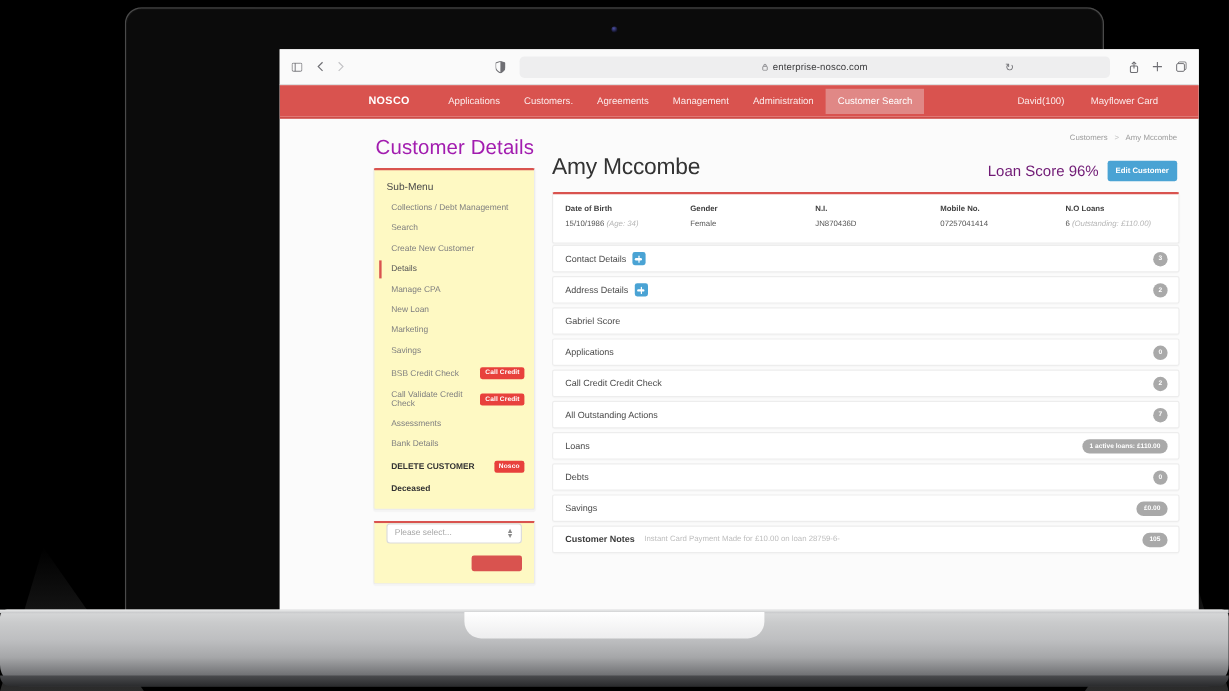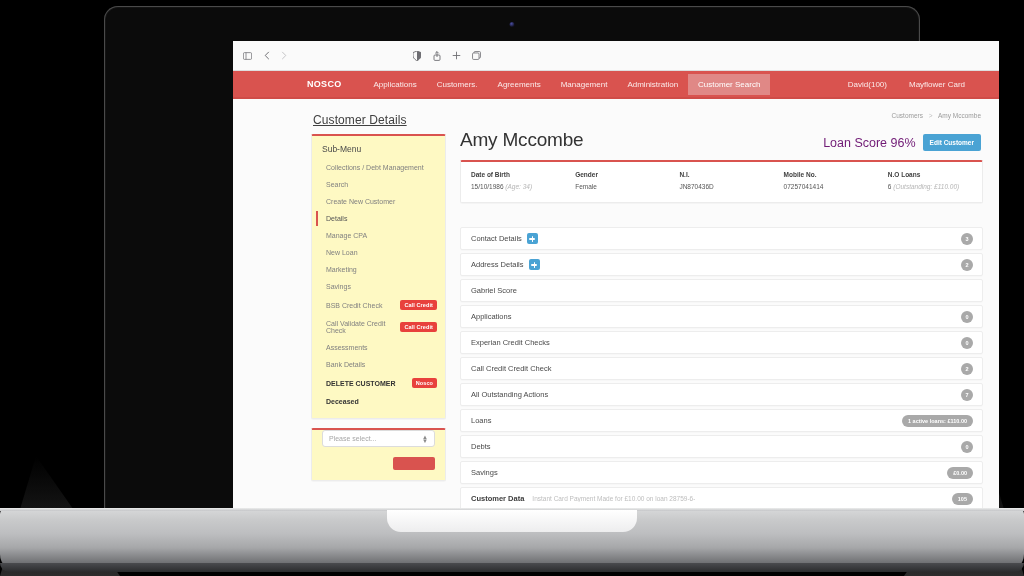--- a/index.html
+++ b/index.html
@@ -103,23 +103,22 @@
   }
   .nav-right .navlink { padding:6px 0; }
   .appnav-edge { height:2px; background:#cf4c48; }
 
   
   .page { display:flex; padding:12px 16px 0 78px; gap:14px; position:relative; }
 
   
   .sidebar { width:135px; flex:0 0 135px; }
   .page-title {
-    font-size:12px; color:#404040; font-weight:normal; padding:2px 0 7px 2px;
+    font-size:17px; color:#a21caf; font-weight:normal; padding:2px 0 7px 2px;
     letter-spacing:0.1px;
-    text-decoration:underline;
   }
   .card {
     background:#fef9c3; border:1px solid #ececec; border-radius:2px;
     border-top:2px solid #d9534f;
     box-shadow:0 1px 1px rgba(0,0,0,0.03);
   }
   .card-head {
     font-size:8.5px; color:#4a4a4a; padding:8px 10px 5px 10px;
   }
   .menu { list-style:none; padding:0 0 8px 0; }
@@ -173,21 +172,21 @@
   .stats-card {
     background:#fff; border:1px solid #ececec; border-top:2px solid #d9534f;
     border-radius:2px; padding:9px 0 10px 0; display:flex;
     box-shadow:0 1px 1px rgba(0,0,0,0.03);
   }
   .stat { flex:1; padding:0 8px 0 10px; }
   .stat .k { font-size:6.5px; color:#3f3f3f; font-weight:bold; margin-bottom:4px; }
   .stat .v { font-size:6.5px; color:#555; line-height:1.55; }
   .stat .v em { color:#b6b6b6; font-style:italic; }
 
-  .acc-list { margin-top:24px; }
+  .acc-list { margin-top:1px; }
   .acc {
     background:#fff; border:1px solid #ededed; border-radius:2px;
     margin-bottom:3px; height:23px;
     display:flex; align-items:center; padding:0 9px 0 10px;
     box-shadow:0 1px 0 rgba(0,0,0,0.015);
   }
   .acc-label { font-size:7.5px; color:#4a4a4a; white-space:nowrap; }
   .acc-label.bold { font-weight:bold; color:#3c3c3c; }
   .plus {
     width:11px; height:11px; background:#4aa3d4; border-radius:2px;
@@ -243,20 +242,30 @@
                 <polyline points="1,1 5,5 1,9" fill="none" stroke="currentColor" stroke-width="1.1"></polyline>
               </svg>
           </span>
         </span>
         <span class="shield chrome-icon">
           <svg width="8" height="10" viewBox="0 0 8 10">
               <path d="M4 0 L8 1.6 V5 C8 7.6 4 9.8 4 9.8 C4 9.8 0 7.6 0 5 V1.6 Z" fill="none" stroke="currentColor" stroke-width="0.9"></path>
               <path d="M4 0 L8 1.6 V5 C8 7.6 4 9.8 4 9.8 Z" fill="currentColor"></path>
             </svg>
         </span>
+        <div class="urlbar">
+          <span class="chrome-icon">
+            <svg width="5" height="6" viewBox="0 0 6 8">
+                <rect x="0.5" y="3" width="5" height="4.5" rx="0.8" fill="none" stroke="currentColor" stroke-width="0.8"></rect>
+                <path d="M1.7 3 V2 a1.3 1.3 0 0 1 2.6 0 V3" fill="none" stroke="currentColor" stroke-width="0.8"></path>
+              </svg>
+          </span>
+          <span class="url-text">enterprise-nosco.com</span>
+          <span class="reload">↻</span>
+        </div>
         <span class="chrome-right">
           <span class="chrome-icon">
             <svg width="8" height="10" viewBox="0 0 8 10">
                 <rect x="1" y="4" width="6" height="5.4" rx="1" fill="none" stroke="currentColor" stroke-width="0.9"></rect>
                 <line x1="4" y1="0.6" x2="4" y2="6" stroke="currentColor" stroke-width="0.9"></line>
                 <polyline points="2.2,2.4 4,0.6 5.8,2.4" fill="none" stroke="currentColor" stroke-width="0.9"></polyline>
               </svg>
           </span>
           <span class="chrome-icon">
             <svg width="9" height="9" viewBox="0 0 10 10">
@@ -417,58 +426,53 @@
               <span class="acc-label">Gabriel Score</span>
               <span class="acc-spacer"></span>
             </div>
 
             <div class="acc">
               <span class="acc-label">Applications</span>
               <span class="acc-spacer"></span>
               <span class="badge">0</span>
             </div>
 
-            <div class="acc">
-              <span class="acc-label">Experian Credit Checks</span>
+
+            <div class="acc">
+              <span class="acc-label">Call Credit Credit Check</span>
+              <span class="acc-spacer"></span>
+              <span class="badge">2</span>
+            </div>
+
+            <div class="acc">
+              <span class="acc-label">All Outstanding Actions</span>
+              <span class="acc-spacer"></span>
+              <span class="badge">7</span>
+            </div>
+
+            <div class="acc">
+              <span class="acc-label">Loans</span>
+              <span class="acc-spacer"></span>
+              <span class="badge wide">1 active loans: £110.00</span>
+            </div>
+
+            <div class="acc">
+              <span class="acc-label">Debts</span>
               <span class="acc-spacer"></span>
               <span class="badge">0</span>
             </div>
 
             <div class="acc">
-              <span class="acc-label">Call Credit Credit Check</span>
-              <span class="acc-spacer"></span>
-              <span class="badge">2</span>
-            </div>
-
-            <div class="acc">
-              <span class="acc-label">All Outstanding Actions</span>
-              <span class="acc-spacer"></span>
-              <span class="badge">7</span>
-            </div>
-
-            <div class="acc">
-              <span class="acc-label">Loans</span>
-              <span class="acc-spacer"></span>
-              <span class="badge wide">1 active loans: £110.00</span>
-            </div>
-
-            <div class="acc">
-              <span class="acc-label">Debts</span>
-              <span class="acc-spacer"></span>
-              <span class="badge">0</span>
-            </div>
-
-            <div class="acc">
               <span class="acc-label">Savings</span>
               <span class="acc-spacer"></span>
               <span class="badge wide">£0.00</span>
             </div>
 
             <div class="acc">
-              <span class="acc-label bold">Customer Data</span>
+              <span class="acc-label bold">Customer Notes</span>
               <span class="acc-note">Instant Card Payment Made for £10.00 on loan 28759-6-</span>
               <span class="acc-spacer"></span>
               <span class="badge wide">105</span>
             </div>
 
           </div>
         </div>
       </div>
     </div>
   </div>

